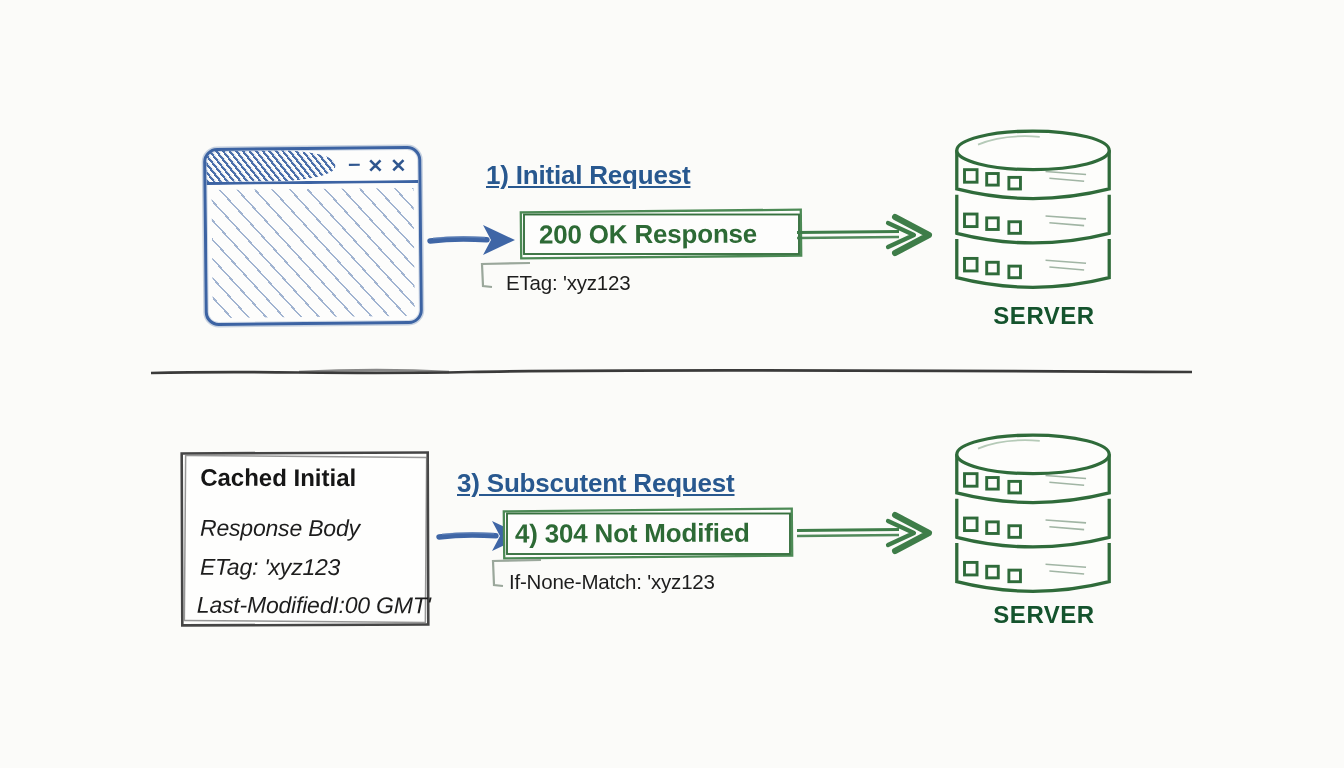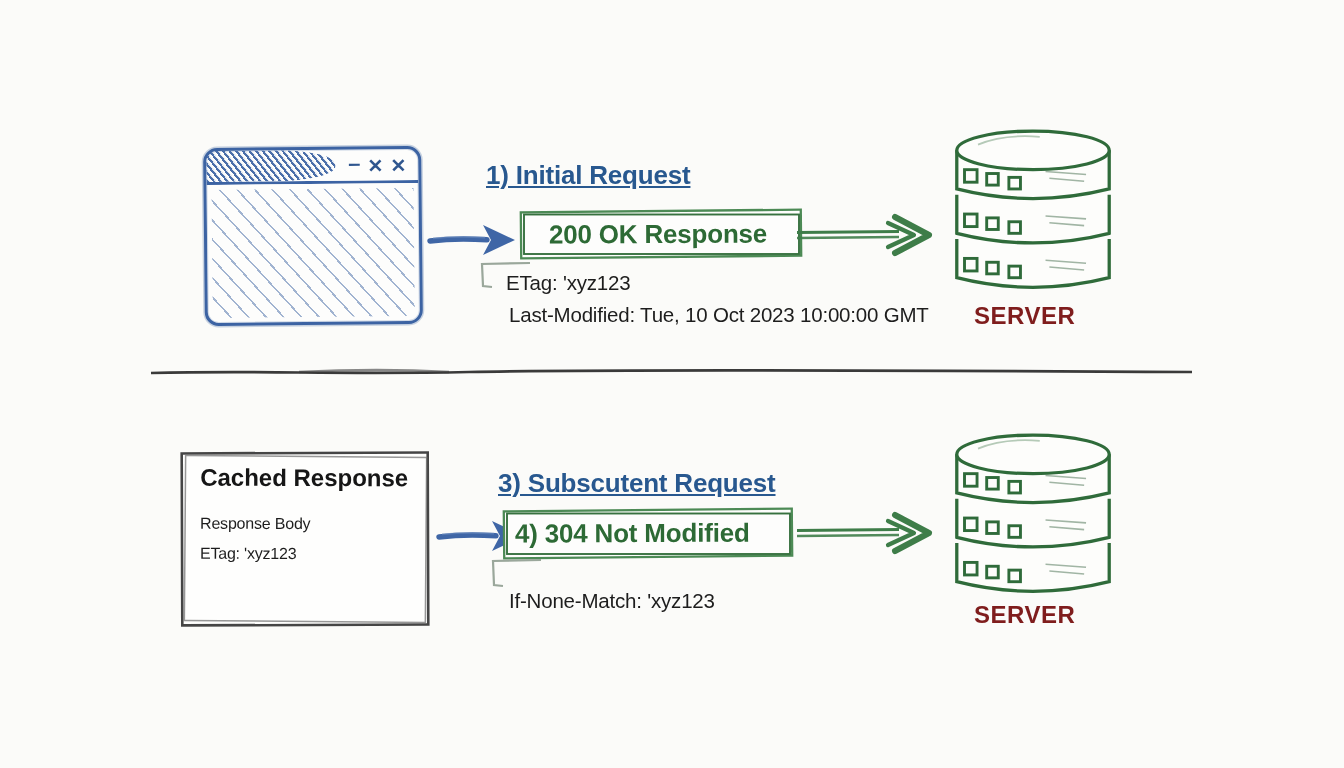--- a/index.html
+++ b/index.html
@@ -55,37 +55,38 @@
     text-decoration: underline;
   }
   .green-box-label {
     font-size: 26px; font-weight: 700; color: #2d6a35; letter-spacing: -0.2px;
     white-space: nowrap;
   }
   .header-line {
     font-size: 20.5px; color: #1d1d1d; white-space: nowrap; letter-spacing: -0.2px;
   }
   .server-label {
-    font-size: 24px; font-weight: 700; color: #7f1d1d; letter-spacing: 0.5px;
+    font-size: 24px; font-weight: 700; color: #14532d; letter-spacing: 0.5px;
+    text-align: center;
   }
 
   
   .green-box { transform: rotate(-0.25deg); }
   .green-box .box-text {
-    position: absolute; left: 30px; top: 0; bottom: 0;
+    position: absolute; left: 20px; top: 0; bottom: 0;
     display: flex; align-items: center;
   }
   .green-box svg { position: absolute; left: 0; top: 0; }
 
   
   .cached-box { left: 179px; top: 449px; width: 253px; height: 180px; transform: rotate(0.15deg); }
   .cached-box svg.border-sketch { position: absolute; left: 0; top: 0; }
   .cached-inner { position: absolute; left: 21px; top: 15px; right: 8px; }
   .cached-title { font-size: 24px; font-weight: 700; color: #161616; margin-bottom: 23px; white-space: nowrap; }
-  .cached-line  { font-size: 16px; color: #1d1d1d; margin-bottom: 11.5px; white-space: nowrap; letter-spacing: -0.2px; }
+  .cached-line  { font-size: 23px; color: #1d1d1d; margin-bottom: 11.5px; white-space: nowrap; letter-spacing: -0.2px; font-style: italic; }
 
   .hdr-group .header-line { margin-bottom: 8px; }
   .hdr-indent { padding-left: 3px; }
 </style>
 </head>
 <body>
 
 <div class="abs browser-window">
   <div class="browser-titlebar">
     <div class="titlebar-hatch"></div>
@@ -120,21 +121,20 @@
   <path d="M100 6 L134 24 L100 42" stroke="#3e7d49" stroke-width="6" fill="none" stroke-linecap="round" stroke-linejoin="round"></path>
   <path d="M93 12 L119 24 L93 36" stroke="#3e7d49" stroke-width="4.2" fill="none" stroke-linecap="round" stroke-linejoin="round"></path>
 </svg>
 
 <svg class="abs" style="left:478px; top:260px;" width="54" height="30" viewBox="0 0 54 30">
   <path d="M52 3 L4 4 L5 26 L14 27" stroke="#9aa79b" stroke-width="2.2" fill="none"></path>
 </svg>
 
 <div class="abs hdr-group" style="left:506px; top:271px;">
   <div class="header-line">ETag: 'xyz123</div>
-  <div class="header-line hdr-indent">Last-Modified: Tue, 10 Oct 2023 10:00:00 GMT</div>
 </div>
 
 <svg class="abs" style="left:951px; top:124px;" width="164" height="182" viewBox="0 0 170 182">
 
   <path d="M6 116 L6 156 Q85 176 164 156 L164 116" fill="#fdfdfb" stroke="#2f6b3a" stroke-width="3.4"></path>
 
   <path d="M6 70 L6 110 Q85 130 164 110 L164 70" fill="#fdfdfb" stroke="#2f6b3a" stroke-width="3.4"></path>
 
   <path d="M6 24 L6 64 Q85 84 164 64 L164 24" fill="#fdfdfb" stroke="#2f6b3a" stroke-width="3.4"></path>
   <ellipse cx="85" cy="24" rx="79" ry="20" fill="#fdfdfb" stroke="#2f6b3a" stroke-width="3.4"></ellipse>
@@ -162,54 +162,55 @@
   <path d="M2 7 C 120 4, 180 9, 320 6 S 700 4, 1043 6" stroke="#3a3a3a" stroke-width="2.6" fill="none"></path>
   <path d="M150 6 Q 230 2 300 6" stroke="#3a3a3a" stroke-width="2.4" fill="none" opacity=".6"></path>
 </svg>
 
 <div class="abs cached-box">
   <svg class="border-sketch" width="253" height="180" viewBox="0 0 253 180">
     <rect x="3" y="4" width="246" height="172" fill="#fefefd" stroke="#454545" stroke-width="2.6" transform="rotate(-0.35 126 90)"></rect>
     <rect x="6" y="7.5" width="241" height="165" fill="none" stroke="#6b6b6b" stroke-width="1.5" opacity=".7" transform="rotate(0.3 126 90)"></rect>
   </svg>
   <div class="cached-inner">
-    <div class="cached-title">Cached Response</div>
+    <div class="cached-title">Cached Initial</div>
     <div class="cached-line">Response Body</div>
     <div class="cached-line">ETag: 'xyz123</div>
+    <div class="cached-line" style="margin-left:-3px;">Last-ModifiedI:00 GMT'</div>
   </div>
 </div>
 
 <svg class="abs" style="left:436px; top:516px;" width="92" height="40" viewBox="0 0 92 40">
   <path d="M3 21 C 22 18.5, 42 18.5, 60 19.8" stroke="#3f66a6" stroke-width="5.5" fill="none" stroke-linecap="round"></path>
   <path d="M6 18.4 C 24 16.6, 44 16.8, 58 17.6" stroke="#6c8cc0" stroke-width="1.6" fill="none" opacity=".55"></path>
   <polygon points="56,5 88,20 56,35 64,20" fill="#3f66a6"></polygon>
 </svg>
 
-<div class="abs step-label" style="left:498px; top:468px;">3) Subscutent Request</div>
+<div class="abs step-label" style="left:457px; top:468px;">3) Subscutent Request</div>
 
 <div class="abs green-box" style="left:502px; top:507px; width:293px; height:53px;">
   <svg width="293" height="53" viewBox="0 0 293 53">
     <rect x="2" y="3" width="288" height="47" fill="#fdfdfc" stroke="#4c8a55" stroke-width="2.3" transform="rotate(-0.3 146 26)"></rect>
     <rect x="5" y="6.5" width="283" height="40.5" fill="none" stroke="#37713f" stroke-width="1.9" transform="rotate(0.25 146 26)"></rect>
   </svg>
   <div class="box-text green-box-label" style="left:13px;">4) 304 Not Modified</div>
 </div>
 
 <svg class="abs" style="left:795px; top:509px;" width="140" height="48" viewBox="0 0 140 48">
   <path d="M2 21.5 L104 20.5" stroke="#3e7d49" stroke-width="2.8" fill="none"></path>
   <path d="M2 27 L104 26" stroke="#3e7d49" stroke-width="2.4" fill="none" opacity=".9"></path>
   <path d="M100 6 L134 24 L100 42" stroke="#3e7d49" stroke-width="6" fill="none" stroke-linecap="round" stroke-linejoin="round"></path>
   <path d="M93 12 L119 24 L93 36" stroke="#3e7d49" stroke-width="4.2" fill="none" stroke-linecap="round" stroke-linejoin="round"></path>
 </svg>
 
 <svg class="abs" style="left:489px; top:557px;" width="54" height="32" viewBox="0 0 54 32">
   <path d="M52 3 L4 4 L5 28 L14 29" stroke="#9aa79b" stroke-width="2.2" fill="none"></path>
 </svg>
 
-<div class="abs hdr-group" style="left:509px; top:589px;">
+<div class="abs hdr-group" style="left:509px; top:570px;">
   <div class="header-line">If-None-Match: 'xyz123</div>
 </div>
 
 <svg class="abs" style="left:951px; top:428px;" width="164" height="182" viewBox="0 0 170 182">
   <path d="M6 116 L6 156 Q85 176 164 156 L164 116" fill="#fdfdfb" stroke="#2f6b3a" stroke-width="3.4"></path>
   <path d="M6 70 L6 110 Q85 130 164 110 L164 70" fill="#fdfdfb" stroke="#2f6b3a" stroke-width="3.4"></path>
   <path d="M6 24 L6 64 Q85 84 164 64 L164 24" fill="#fdfdfb" stroke="#2f6b3a" stroke-width="3.4"></path>
   <ellipse cx="85" cy="24" rx="79" ry="20" fill="#fdfdfb" stroke="#2f6b3a" stroke-width="3.4"></ellipse>
   <path d="M28 18 Q 55 7 92 10" stroke="#2f6b3a" stroke-width="1.8" fill="none" opacity=".35"></path>
   <rect x="14" y="44" width="13" height="13" fill="none" stroke="#2f6b3a" stroke-width="3"></rect>

